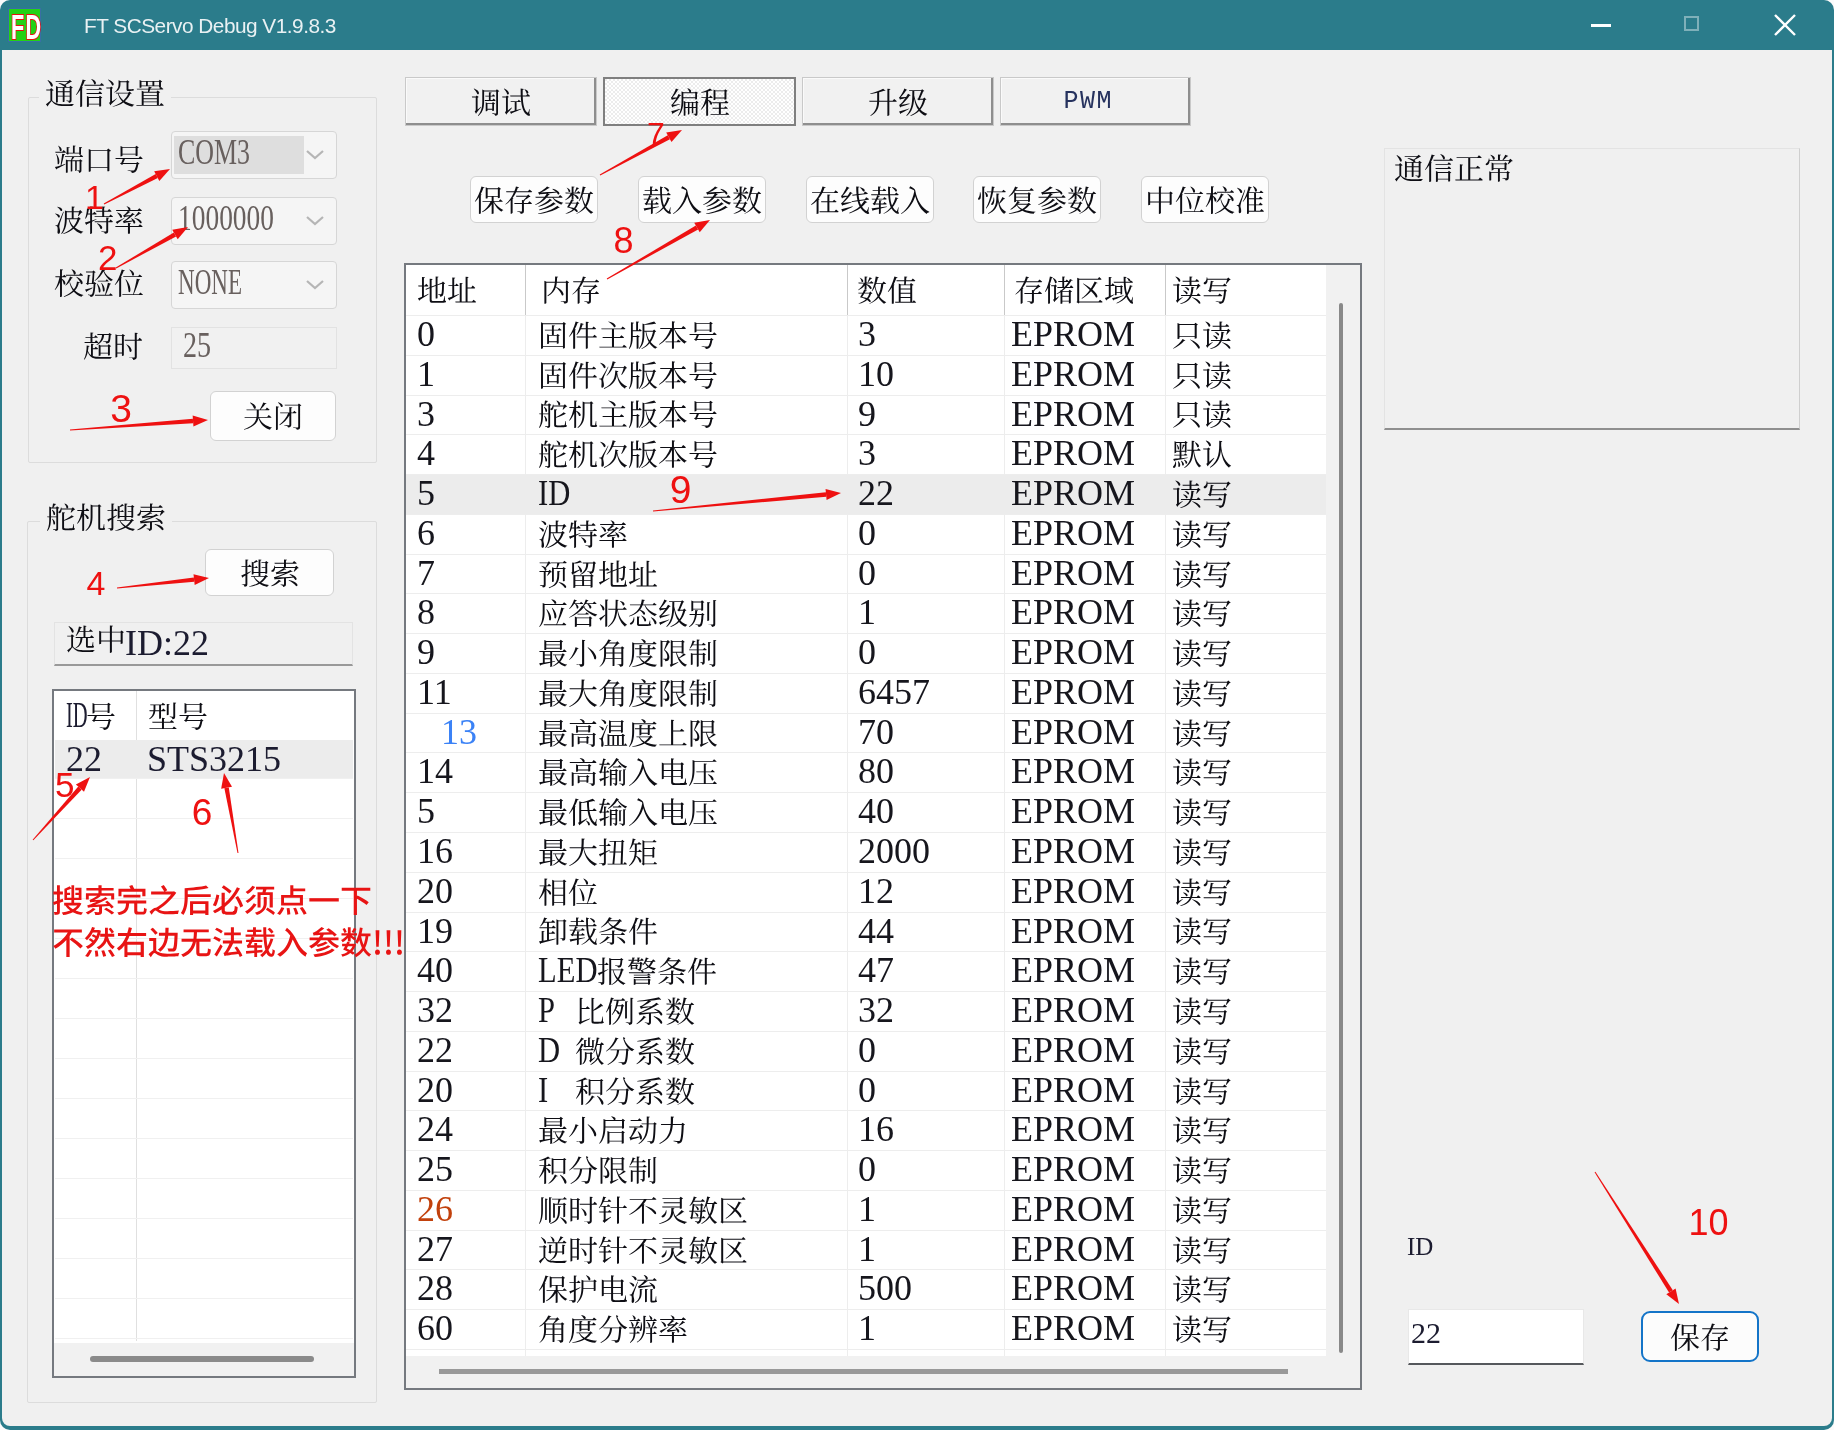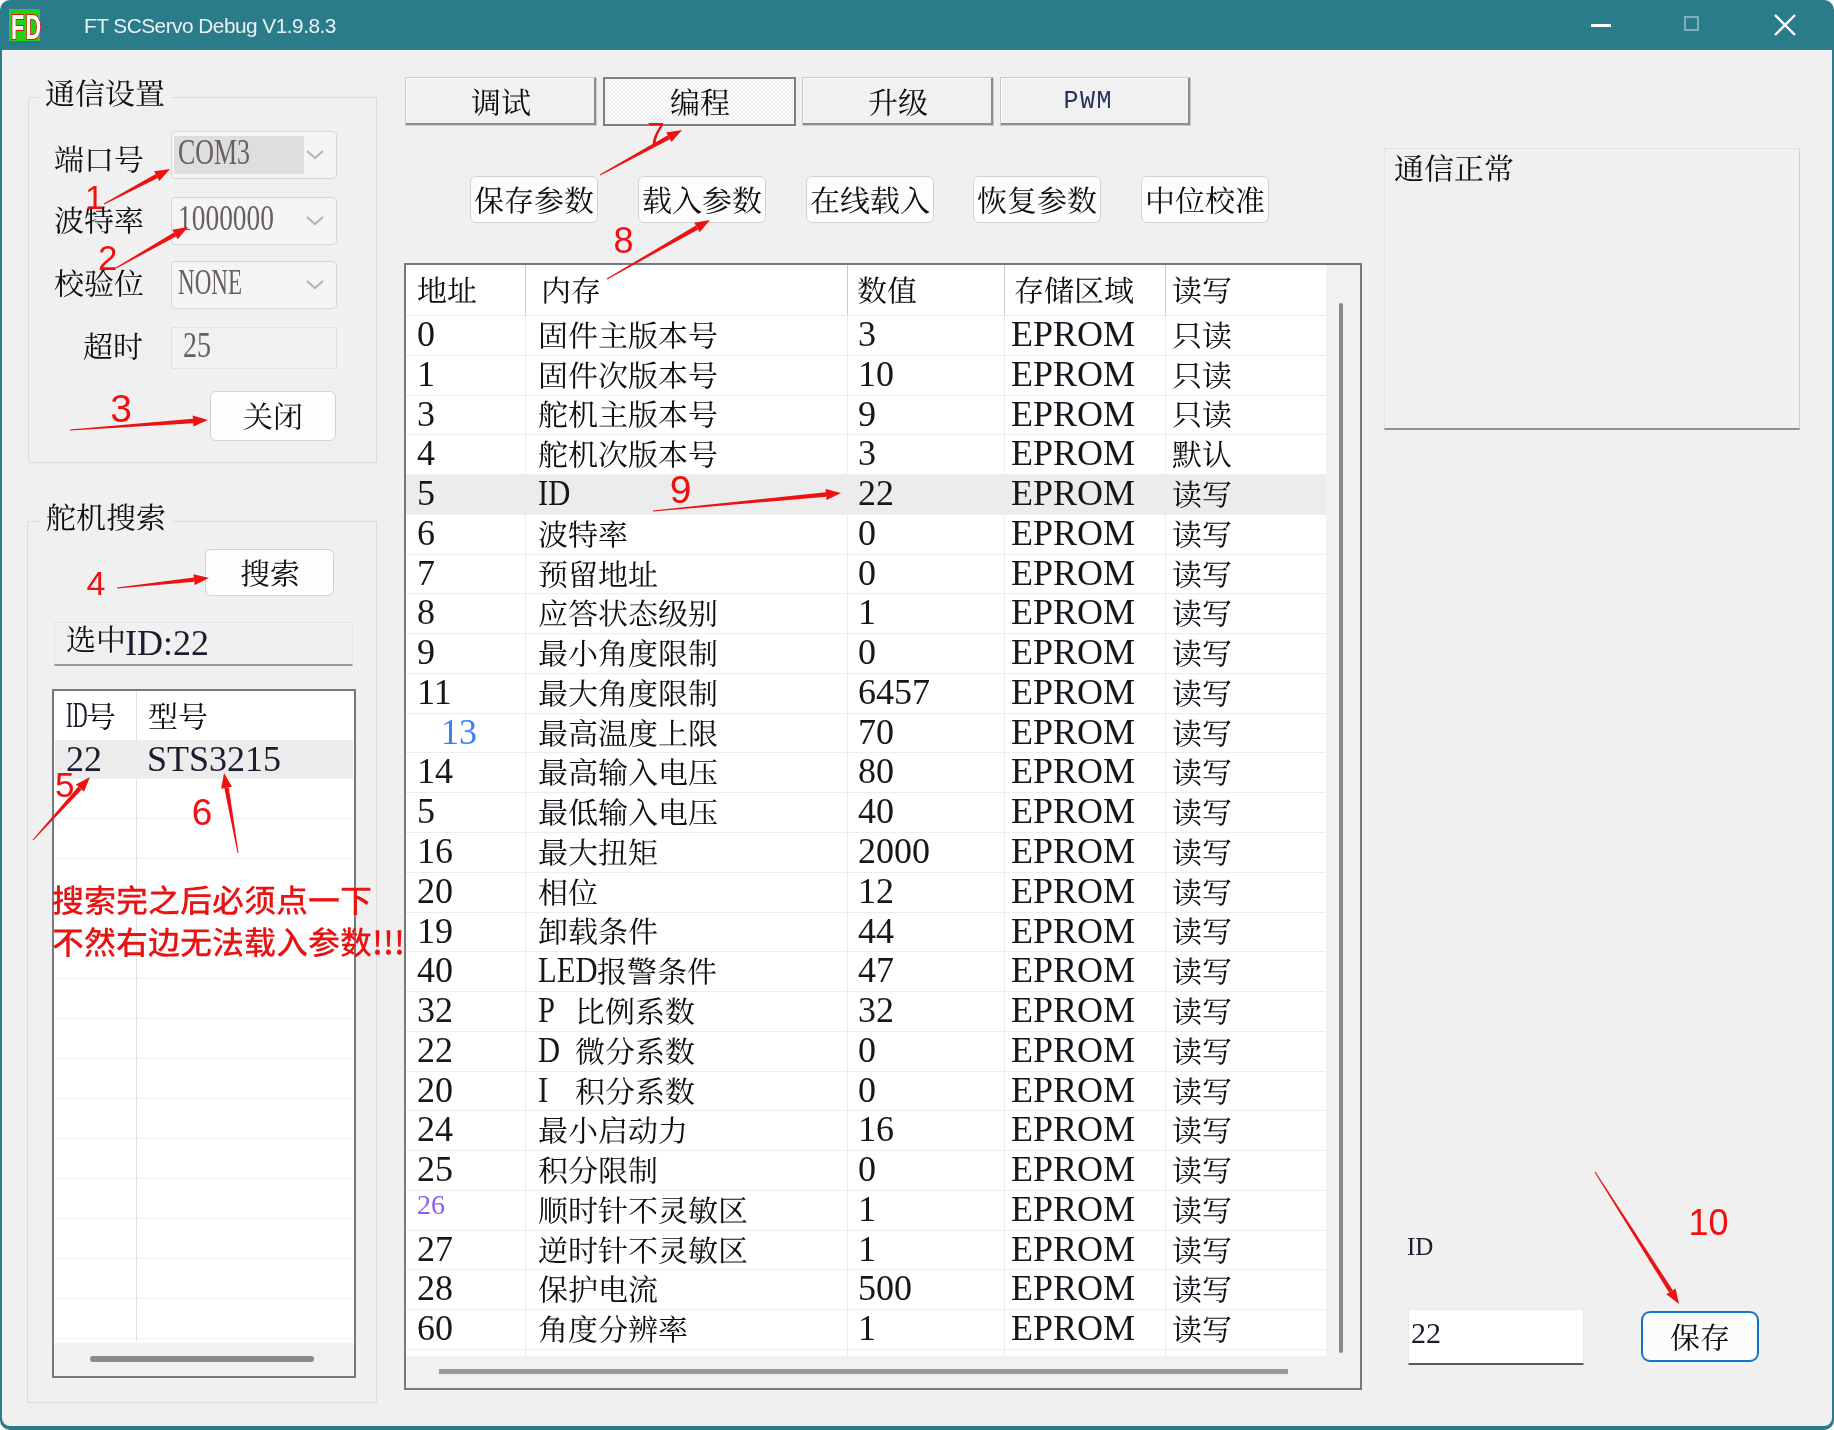--- a/index.html
+++ b/index.html
@@ -558,21 +558,21 @@
       <use href="#s5206" x="1000"></use>
       <use href="#s9650" x="2000"></use>
       <use href="#s5236" x="3000"></use>
     </svg>
 <div style="position:absolute;left:858px;top:1151.13px;font-family:'Liberation Serif';font-size:36px;color:#16161d;letter-spacing:0px;line-height:1;white-space:pre;">0</div>
 <div style="position:absolute;left:1011px;top:1151.13px;font-family:'Liberation Serif';font-size:36px;color:#16161d;letter-spacing:0px;line-height:1;white-space:pre;">EPROM</div>
 <svg class="cg" style="left:1172px;top:1155.06px;width:60px;height:30px;color:#0e0e14" viewBox="0 0 2000 1000">
       <use href="#s8BFB" x="0"></use>
       <use href="#s5199" x="1000"></use>
     </svg>
-<div style="position:absolute;left:417px;top:1190.9px;font-family:'Liberation Serif';font-size:28px;color:#8b5cf6;letter-spacing:0px;line-height:1;white-space:pre;">26</div>
+<div style="position:absolute;left:417px;top:1190.9px;font-family:'Liberation Serif';font-size:36px;color:#c2410c;letter-spacing:0px;line-height:1;white-space:pre;">26</div>
 <svg class="cg" style="left:538px;top:1194.83px;width:210px;height:30px;color:#0e0e14" viewBox="0 0 7000 1000">
       <use href="#s987A" x="0"></use>
       <use href="#s65F6" x="1000"></use>
       <use href="#s9488" x="2000"></use>
       <use href="#s4E0D" x="3000"></use>
       <use href="#s7075" x="4000"></use>
       <use href="#s654F" x="5000"></use>
       <use href="#s533A" x="6000"></use>
     </svg>
 <div style="position:absolute;left:858px;top:1190.9px;font-family:'Liberation Serif';font-size:36px;color:#16161d;letter-spacing:0px;line-height:1;white-space:pre;">1</div>

